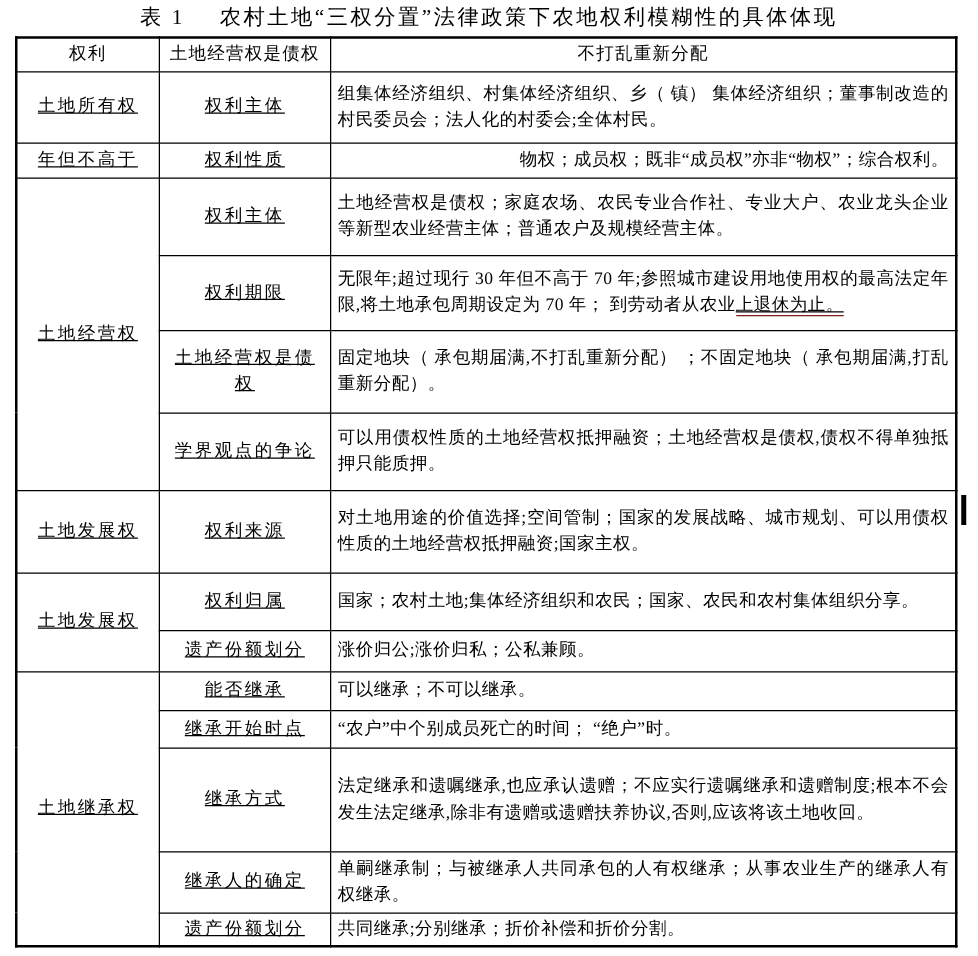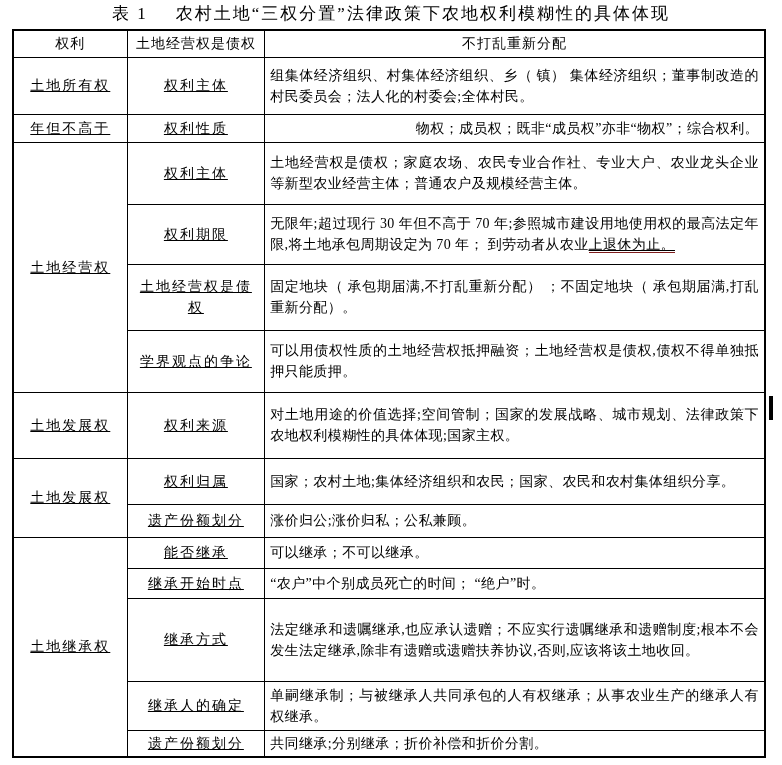--- a/index.html
+++ b/index.html
@@ -121,21 +121,21 @@
         <td class="c3">固定地块（ 承包期届满,不打乱重新分配） ；不固定地块（ 承包期届满,打乱重新分配）。</td>
       </tr>
       <tr style="height:62px">
         <td class="c2">学界观点的争论</td>
         <td class="c3">可以用债权性质的土地经营权抵押融资；土地经营权是债权,债权不得单独抵押只能质押。</td>
       </tr>
 
       <tr style="height:66px">
         <td class="c1">土地发展权</td>
         <td class="c2">权利来源</td>
-        <td class="c3">对土地用途的价值选择;空间管制；国家的发展战略、城市规划、法律政策下农地权利模糊性的具体体现;国家主权。</td>
+        <td class="c3">对土地用途的价值选择;空间管制；国家的发展战略、城市规划、可以用债权性质的土地经营权抵押融资;国家主权。</td>
       </tr>
 
       <tr style="height:46px">
         <td class="c1" rowspan="2">土地发展权</td>
         <td class="c2">权利归属</td>
         <td class="c3">国家；农村土地;集体经济组织和农民；国家、农民和农村集体组织分享。</td>
       </tr>
       <tr style="height:33px">
         <td class="c2">遗产份额划分</td>
         <td class="c3">涨价归公;涨价归私；公私兼顾。</td>

